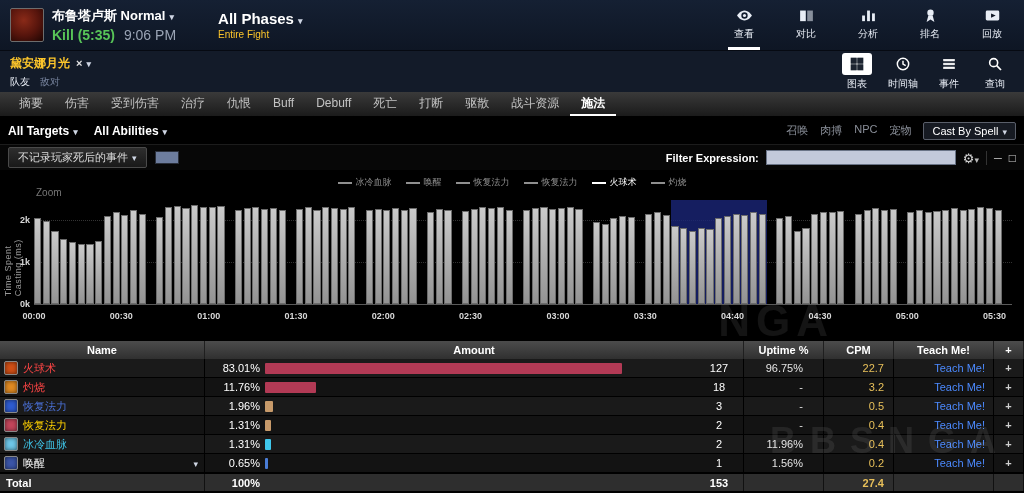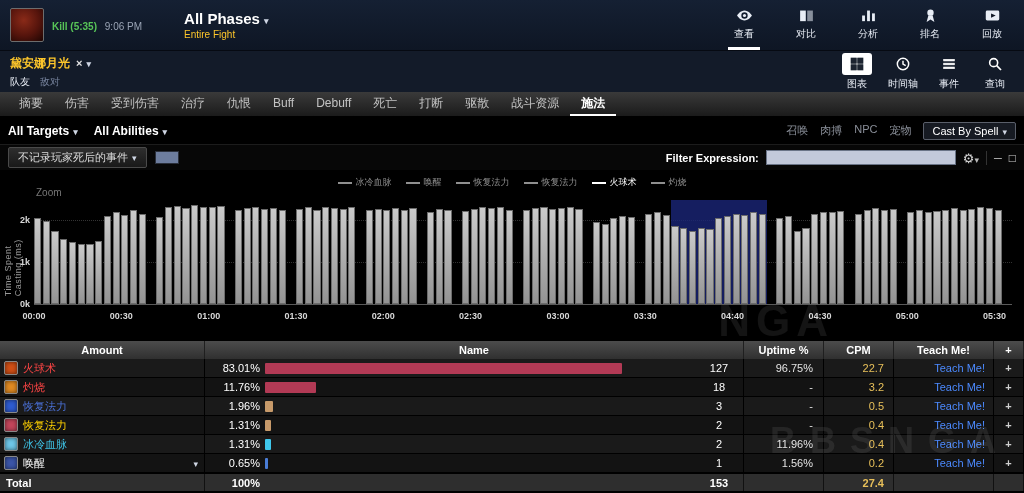--- a/index.html
+++ b/index.html
@@ -6,21 +6,21 @@
   html,body { width:1024px; height:493px; overflow:hidden; background:#000;
     font-family:"Liberation Sans", sans-serif; -webkit-font-smoothing:antialiased; }
   .app { position:relative; width:1024px; height:493px; background:#000; }
 
   
   .topbar { height:50px; background:linear-gradient(#152033,#0e1624); display:flex; align-items:center; padding:0 10px; }
   .boss-group { display:flex; align-items:center; gap:8px; }
   .boss-icon { width:34px; height:34px; border:1px solid #6d6d6d; border-radius:2px;
     background:radial-gradient(circle at 40% 35%, #8a2a18 0%, #55140c 55%, #1d0503 100%); }
   .boss-name { font-size:13px; font-weight:bold; color:#fff; cursor:pointer; }
-  .boss-sub { font-size:10px; margin-top:2px; }
+  .boss-sub { font-size:14px; margin-top:2px; }
   .boss-sub .kill { font-weight:bold; }
   .boss-sub .ktime { color:#9aa4b5; margin-left:5px; }
   .phase-group { margin-left:42px; cursor:pointer; }
   .phase-name { font-size:15px; font-weight:bold; color:#fff; }
   .phase-sub { font-size:10px; margin-top:2px; }
   .caret::after { content:"▾"; font-size:9px; margin-left:4px; color:#cfd6e4; }
   .topnav { margin-left:auto; display:flex; align-items:stretch; gap:30px; padding-right:6px; height:50px; }
   .nav-item { display:flex; flex-direction:column; align-items:center; justify-content:center; gap:3px;
     color:#e8edf5; cursor:pointer; padding:0 6px; border-bottom:3px solid transparent; }
   .nav-item.active { border-bottom-color:#fff; }
@@ -102,21 +102,21 @@
   .cell.name { padding-left:4px; gap:5px; cursor:pointer; }
   .spell-icon { width:14px; height:14px; border:1px solid #888; border-radius:2px; flex:none;
     box-shadow:inset 0 0 4px rgba(0,0,0,.6); }
   .spell-label { font-size:11px; white-space:nowrap; }
   .row-caret { margin-left:auto; padding-right:6px; }
   .cell.amount { gap:5px; padding:0 5px; }
   .pct { width:50px; text-align:right; color:#fff; flex:none; }
   .track { flex:1; height:11px; position:relative; }
   .fill { position:absolute; left:0; top:0; bottom:0; display:block; border-radius:1px; }
   .count { width:38px; text-align:center; color:#fff; flex:none; }
-  .cell.uptime { justify-content:flex-end; padding-right:10px; color:#e3e3e3; }
+  .cell.uptime { justify-content:flex-end; padding-right:20px; color:#e3e3e3; }
   .cell.cpm { justify-content:flex-end; padding-right:9px; color:#e8c05a; }
   .cell.teach { justify-content:flex-end; padding-right:8px; }
   .cell.teach a { color:#4c8aff; cursor:pointer; text-decoration:none; }
   .cell.plus { justify-content:center; color:#d0d0d0; font-weight:bold; cursor:pointer; }
   .totalrow { height:18px; background:#2e2e2e; color:#fff; font-weight:bold; border-top:1px solid #000; }
   .totalrow .cell { border-right:1px solid #111; }
   .totalrow .cell.name { padding-left:6px; }
 
   
   .watermark { position:absolute; pointer-events:none; color:rgba(255,255,255,0.08); font-weight:bold; z-index:9; }
@@ -125,20 +125,21 @@
 </style>
 </head>
 <body>
 
 <div class="app">
 
   <header class="topbar">
     <div class="boss-group">
       <div class="boss-icon"></div>
       <div class="boss-text">
+        <div class="boss-name caret"><span>布鲁塔卢斯 Normal</span></div>
         <div class="boss-sub">
           <span class="kill" id="kill-label" style="color: rgb(88, 197, 88);">Kill (5:35)</span>
           <span class="ktime">9:06 PM</span>
         </div>
       </div>
     </div>
     <div class="phase-group">
       <div class="phase-name caret"><span>All Phases</span></div>
       <div class="phase-sub" id="phase-sub" style="color: rgb(253, 198, 43);">Entire Fight</div>
     </div>
@@ -430,22 +431,22 @@
         <span class="xtick" style="left: 62.5%;">03:30</span>
         <span class="xtick" style="left: 71.4286%;">04:40</span>
         <span class="xtick" style="left: 80.3571%;">04:30</span>
         <span class="xtick" style="left: 89.2857%;">05:00</span>
         <span class="xtick" style="left: 98.2143%;">05:30</span>
       </div>
   </div>
 
   <div class="datatable">
     <div class="thead" id="thead">
+        <div>Name</div>
         <div>Amount</div>
-        <div>Name</div>
         <div>Uptime %</div>
         <div>CPM</div>
         <div>Teach Me!</div>
         <div>+</div>
       </div>
     <div id="table-rows">
         <div class="trow odd">
           <div class="cell name">
             <span class="spell-icon" style="background:#cf4f16"></span>
             <span class="spell-label" style="color:#ff4545">火球术</span>

